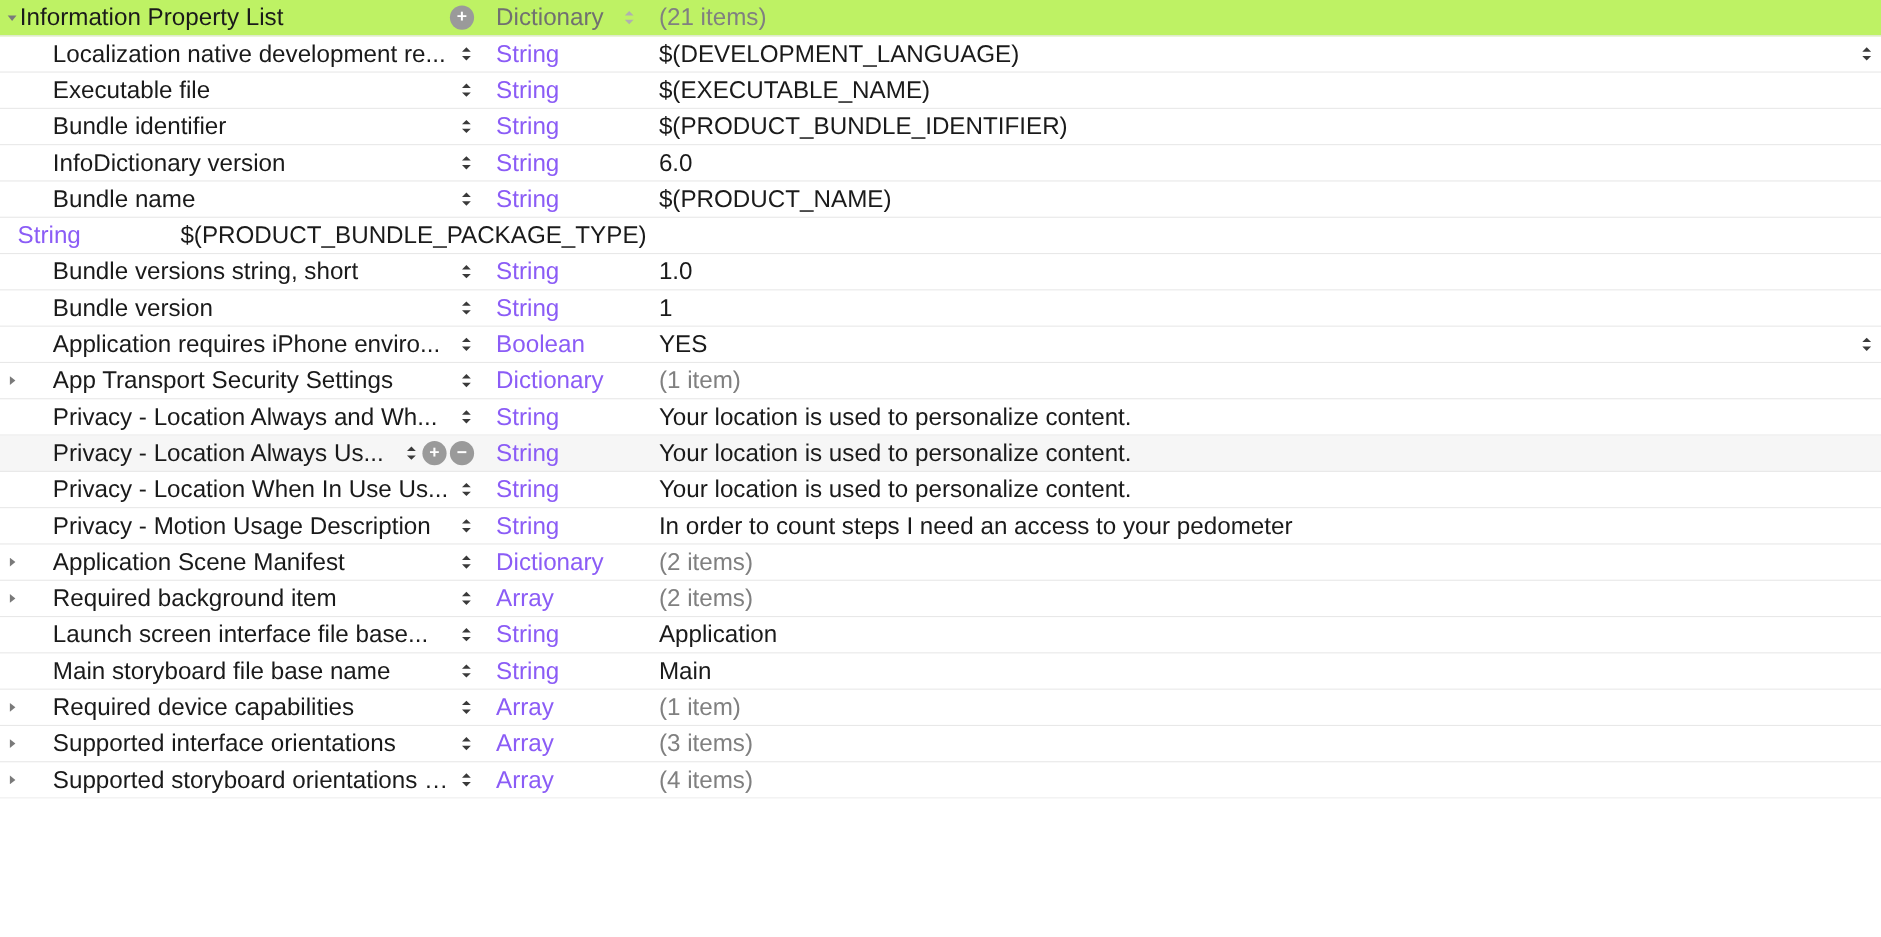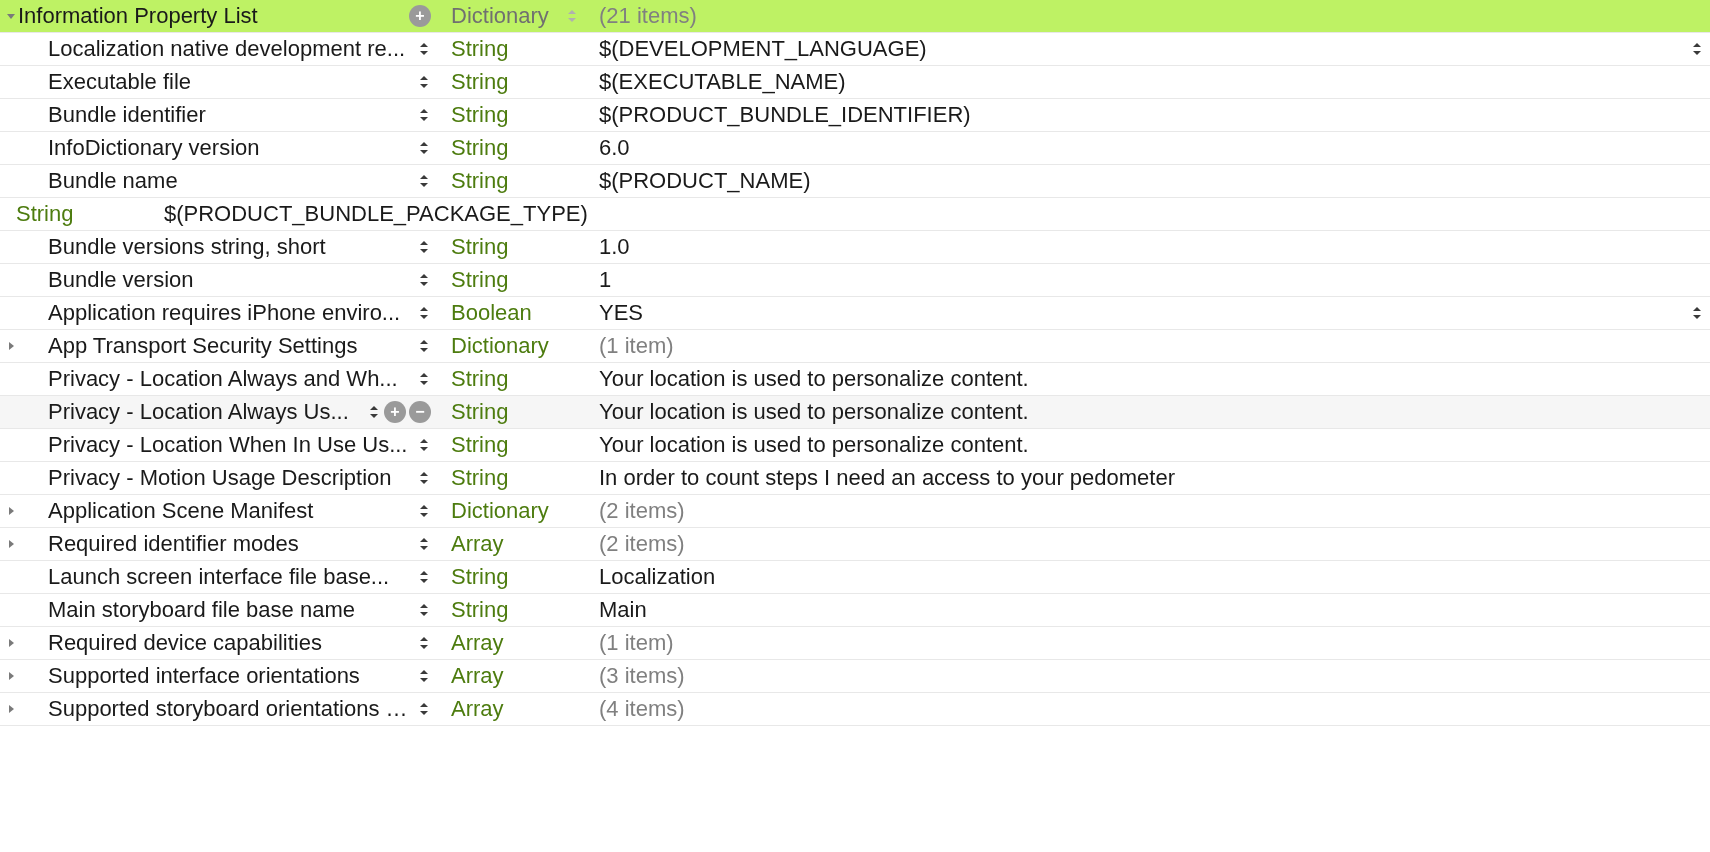--- a/index.html
+++ b/index.html
@@ -74,21 +74,21 @@
     color: #fff;
     display: inline-flex;
     align-items: center;
     justify-content: center;
     font-weight: 700;
     font-size: 16px;
   }
   .col-type {
     width: 150px;
     min-width: 150px;
-    color: #4d7c0f;
+    color: #8b5cf6;
     padding-left: 16px;
     display:flex;
     align-items:center;
     gap:8px;
   }
   .col-type.dark { color: #707070; }
   .type-updown { margin-left:auto; margin-right:6px; color:#b0b0b0; }
   .col-value {
     flex: 1 1 auto;
     padding-left: 14px;
@@ -493,21 +493,21 @@
     <div class="row">
       <div class="col-key">
         <span class="indent0">
           <span class="disclosure">
             <svg width="12" height="12" viewBox="0 0 12 12">
               <path d="M4 2 L9 6 L4 10 Z" fill="#7a7a7a"></path>
             </svg>
           </span>
         </span>
         <span style="width:30px;min-width:30px"></span>
-        <span class="key-text">Required identifier modes</span>
+        <span class="key-text">Required background item</span>
         <span class="key-controls">
           <span><span class="updown ">
               <svg width="10" height="14" viewBox="0 0 10 14">
                 <path d="M5 1 L9 5 L1 5 Z" fill="currentColor"></path>
                 <path d="M5 13 L1 9 L9 9 Z" fill="currentColor"></path>
               </svg>
             </span></span>
         </span>
       </div>
       <div class="col-type">
@@ -530,21 +530,21 @@
                 <path d="M5 1 L9 5 L1 5 Z" fill="currentColor"></path>
                 <path d="M5 13 L1 9 L9 9 Z" fill="currentColor"></path>
               </svg>
             </span></span>
         </span>
       </div>
       <div class="col-type">
         <span>String</span>
       </div>
       <div class="col-value">
-        <span class="">Localization</span>
+        <span class="">Application</span>
       </div>
     </div>
     <div class="row">
       <div class="col-key">
         <span class="indent0">
           <span class="disclosure"></span>
         </span>
         <span style="width:30px;min-width:30px"></span>
         <span class="key-text">Main storyboard file base name</span>
         <span class="key-controls">

